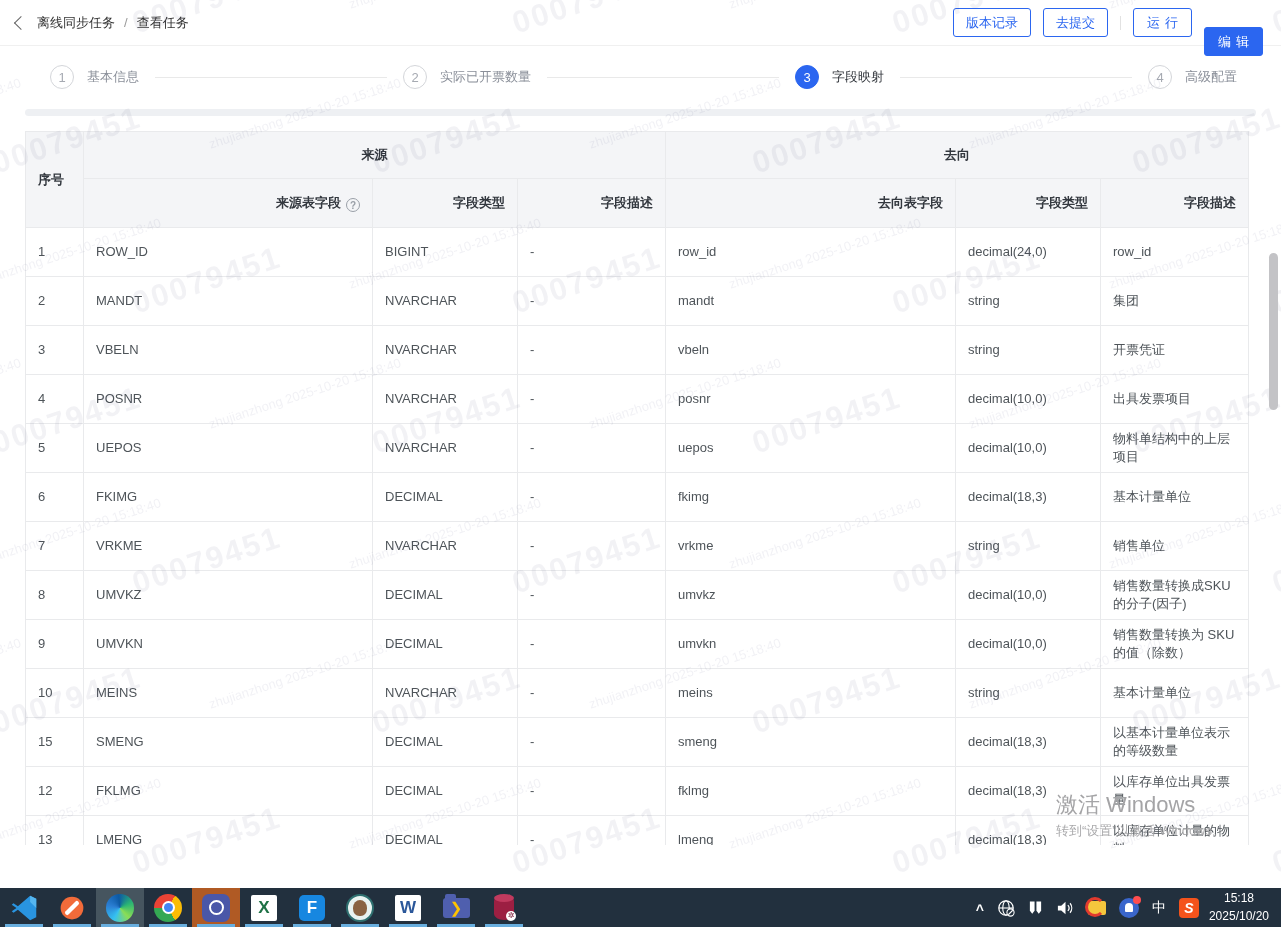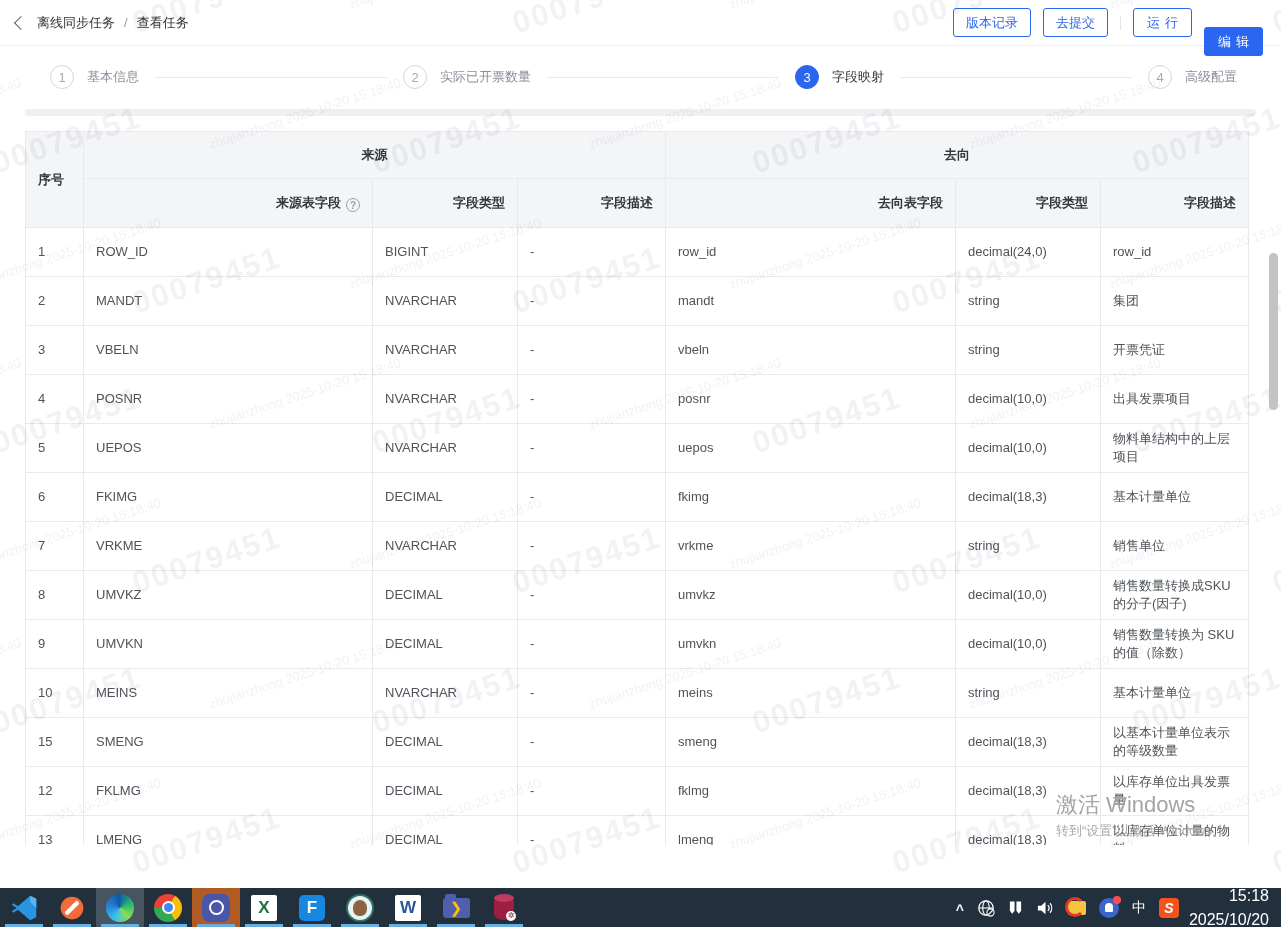--- a/index.html
+++ b/index.html
@@ -108,22 +108,22 @@
   .ime { font-size:14px; }
   .ic-foxmail { width:18px; height:14px; background:#f5c63d; border-radius:2px; position:relative; }
   .ic-foxmail::before { content:''; position:absolute; top:-4px; left:-3px; width:14px; height:14px;
                         border:3px solid #e23a2e; border-radius:50%; border-right-color:transparent; }
   .ic-notify { width:20px; height:20px; border-radius:50%; background:#3a66cc; position:relative;
                display:flex; align-items:center; justify-content:center; }
   .ic-notify .bell { width:8px; height:9px; background:#fff; border-radius:4px 4px 1px 1px; }
   .ic-notify .dot { position:absolute; top:-2px; right:-2px; width:8px; height:8px; border-radius:50%; background:#ff4d4f; }
   .ic-sogou { width:20px; height:20px; border-radius:4px; background:#f4531c; color:#fff; font-weight:bold;
               font-size:14px; display:flex; align-items:center; justify-content:center; font-style:italic; }
-  .clock { color:#fff; font-size:16px; text-align:right; line-height:1.45; display:flex; flex-direction:column;
-           justify-content:center; padding-right:12px; cursor:pointer; }
+  .clock { color:#fff; font-size:12px; text-align:right; line-height:1.45; display:flex; flex-direction:column;
+           justify-content:center; padding-right:12px; cursor:pointer;align-items:center; }
 
   svg { display:block; }
 </style>
 </head>
 <body>
 
 <div class="screen">
 
   <header class="topbar">
     <div class="breadcrumb">

